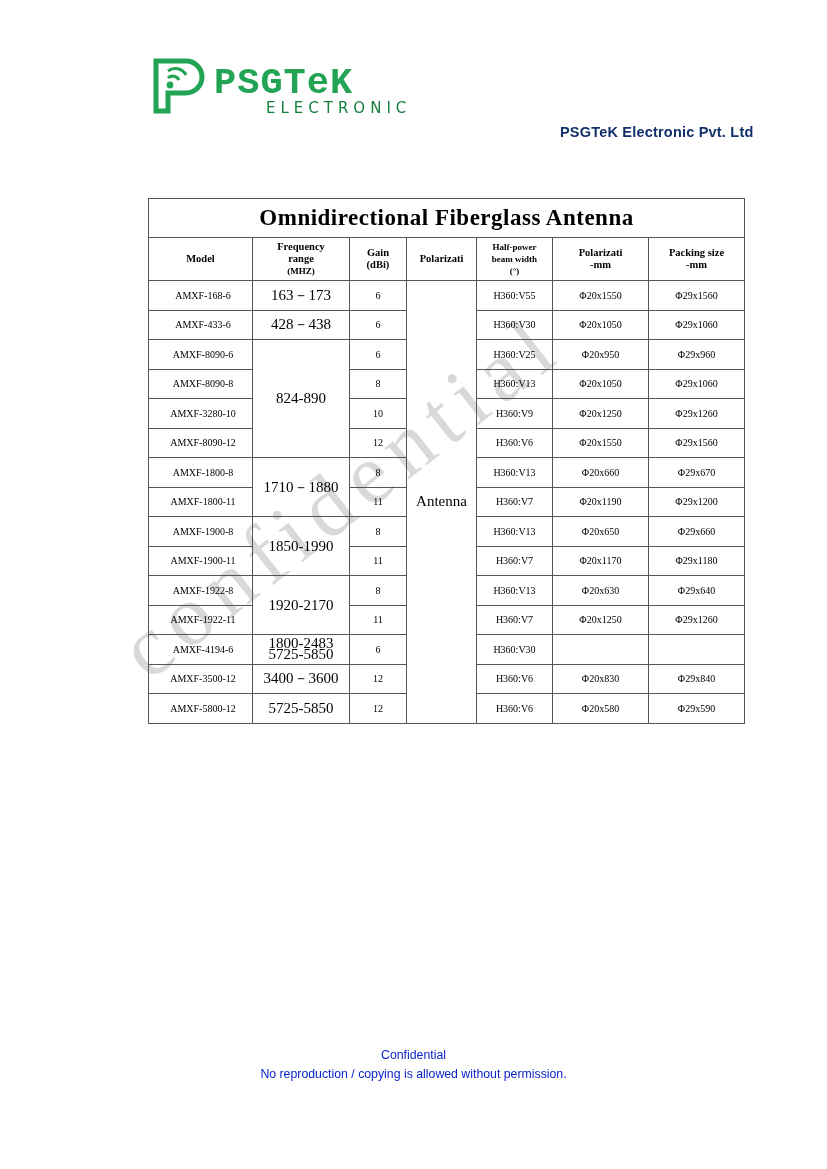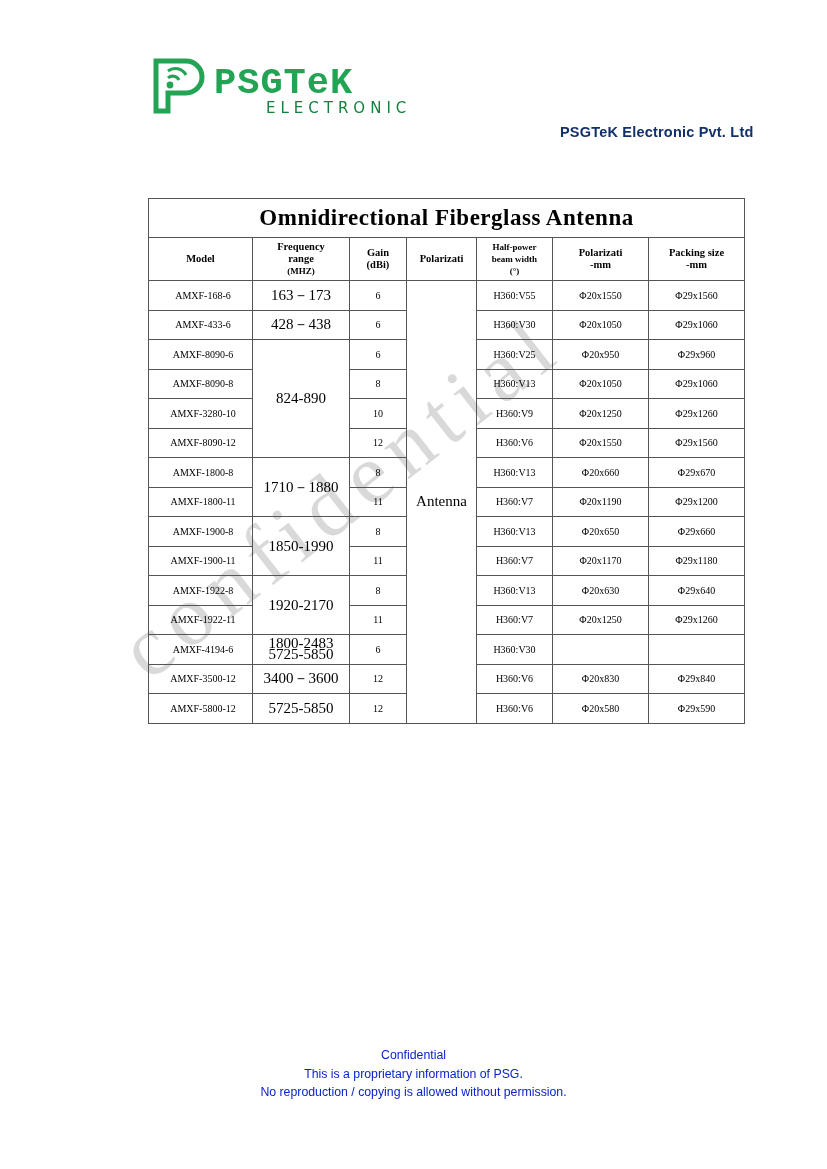--- a/index.html
+++ b/index.html
@@ -350,17 +350,16 @@
           <td class="cell">H360:V6</td>
           <td class="cell">Φ20x580</td>
           <td class="cell">Φ29x590</td>
         </tr>
       </tbody>
     </table>
   </div>
 
   <div class="footer">
     <div>Confidential</div>
-    <div>This is a proprietary information of PSG.</div>
     <div>No reproduction / copying is allowed without permission.</div>
   </div>
 
 </div>
 
 </body></html>

